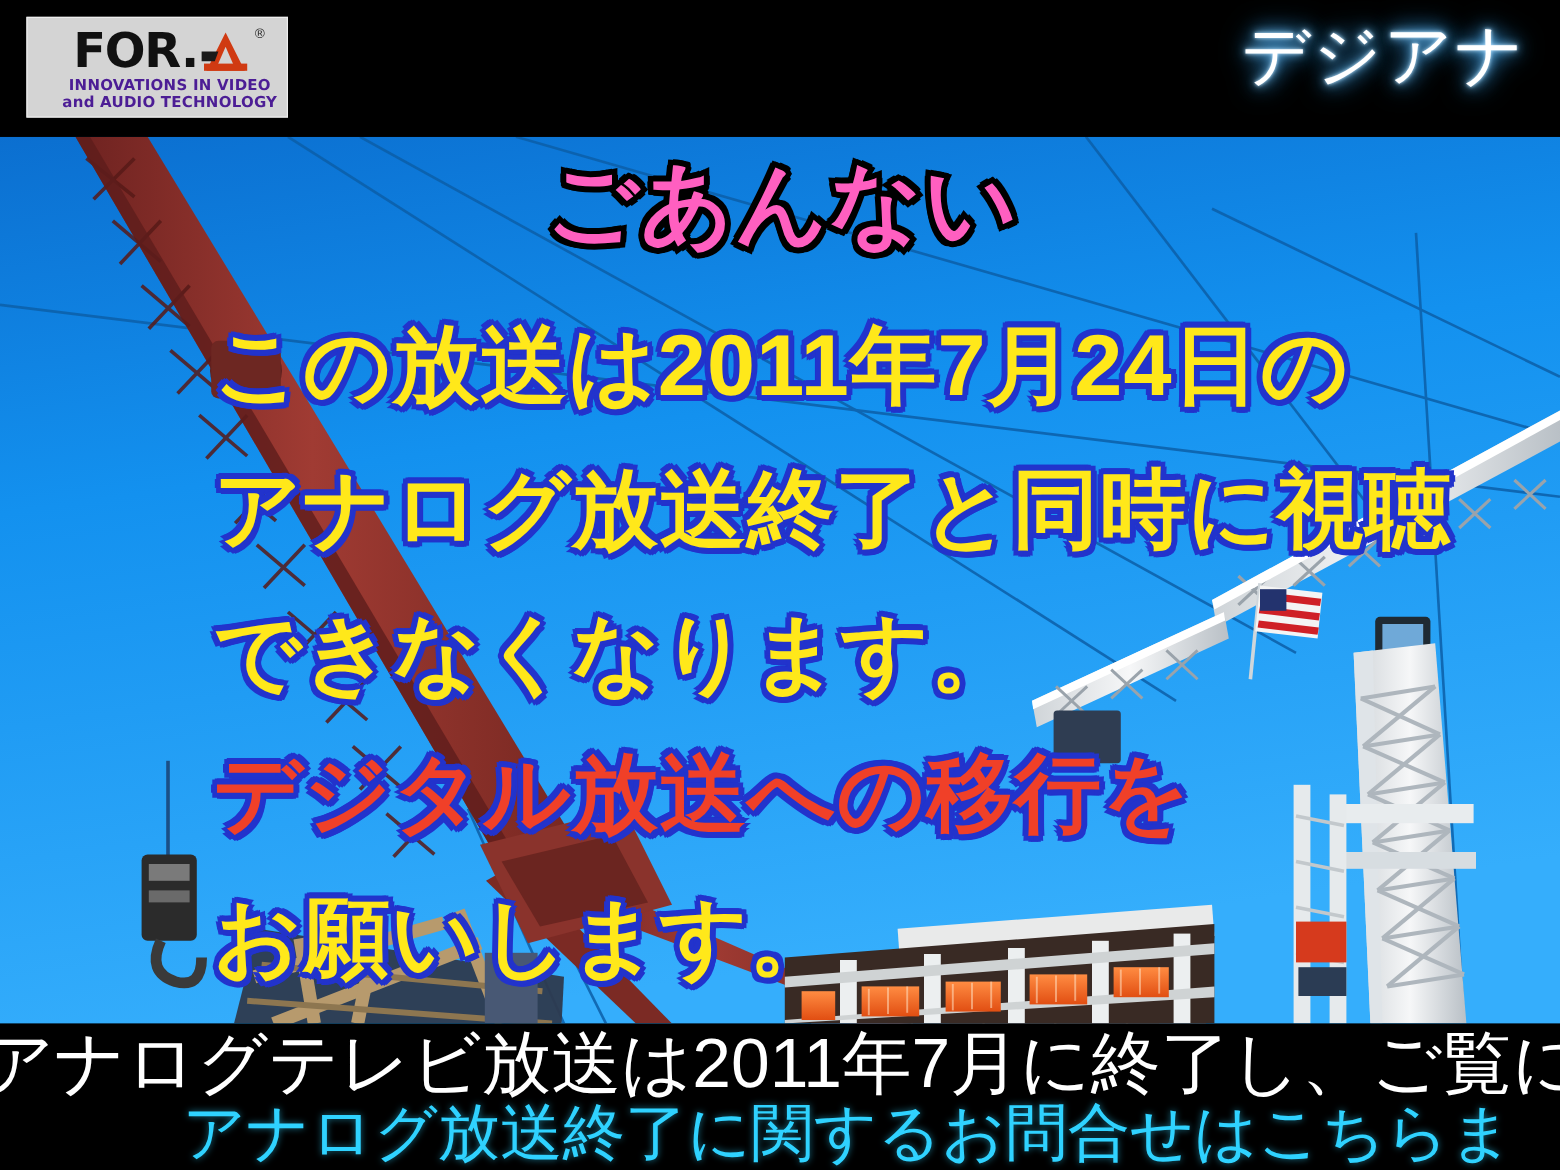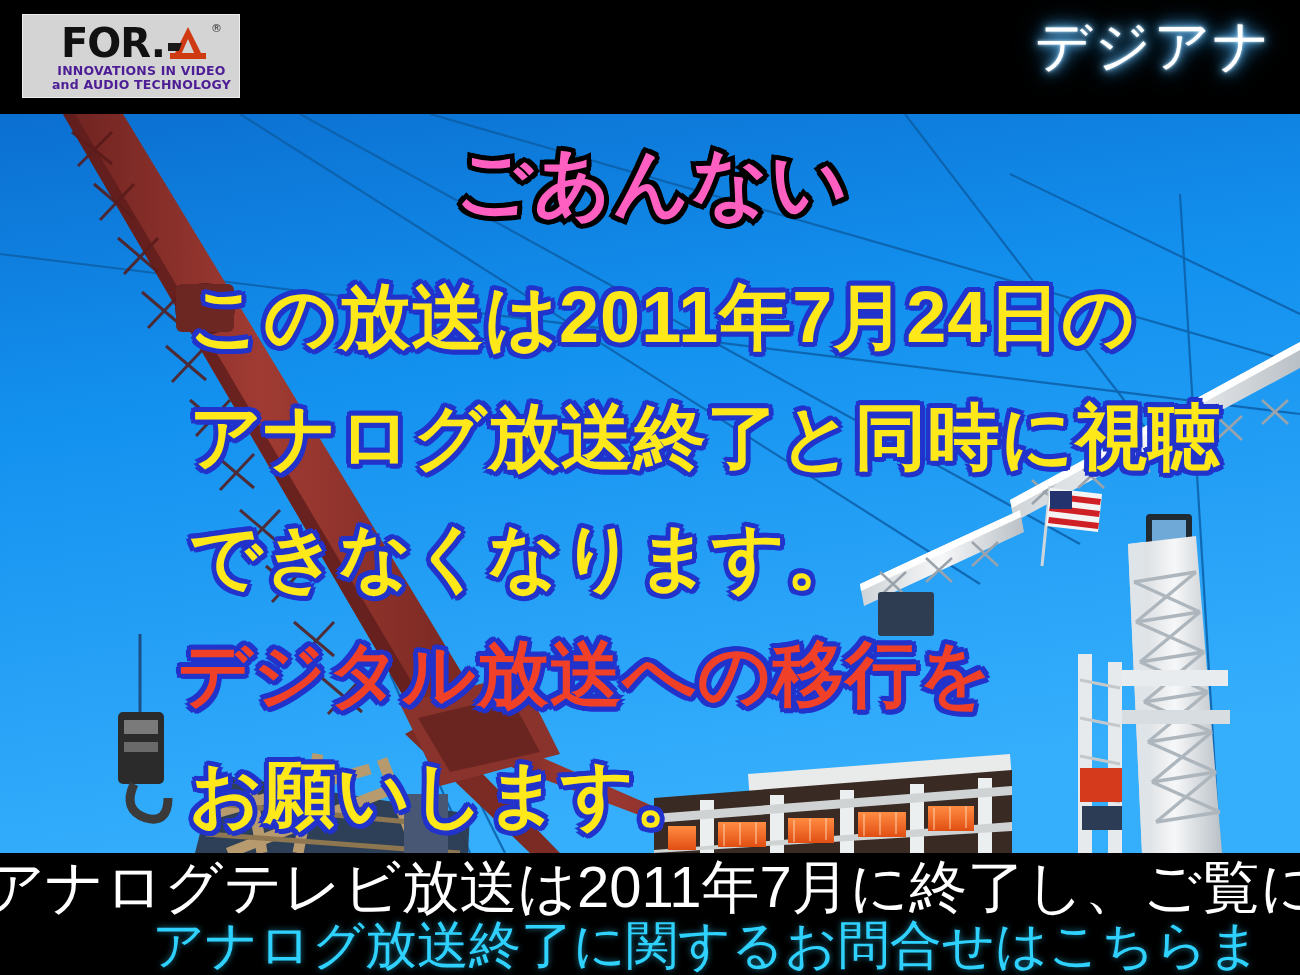--- a/index.html
+++ b/index.html
@@ -106,21 +106,21 @@
     text-shadow:
       0 0 3px #bfe6ff,
       0 0 8px #7fcbff,
       0 0 16px #4bb4ff,
       0 0 24px #2aa0f5;
   }
 
   
   .overlay {
     position: absolute;
-    left: 0; top: 118px;
+    left: 0; top: 106px;
     width: 1176px; height: 739px;
     z-index: 10;
     pointer-events: none;
   }
   .line {
     position: absolute;
     white-space: nowrap;
     font-weight: bold;
     line-height: 1;
   }
@@ -139,21 +139,20 @@
   .body-line {
     font-size: 72px;
     letter-spacing: 1px;
   }
   .yellow {
     color: #ffe81a;
     text-shadow:
       -4px -4px 0 #2233cc, 4px -4px 0 #2233cc, -4px 4px 0 #2233cc, 4px 4px 0 #2233cc,
       -5px 0 0 #2233cc, 5px 0 0 #2233cc, 0 -5px 0 #2233cc, 0 5px 0 #2233cc,
       -2px -5px 0 #2233cc, 2px 5px 0 #2233cc;
-    margin-left: 11px;
   }
   .red {
     color: #f04028;
     text-shadow:
       -4px -4px 0 #2233cc, 4px -4px 0 #2233cc, -4px 4px 0 #2233cc, 4px 4px 0 #2233cc,
       -5px 0 0 #2233cc, 5px 0 0 #2233cc, 0 -5px 0 #2233cc, 0 5px 0 #2233cc,
       -2px -5px 0 #2233cc, 2px 5px 0 #2233cc;
   }
   .l1 { left: 178px; top: 163px; }
   .l2 { left: 178px; top: 283px; }

